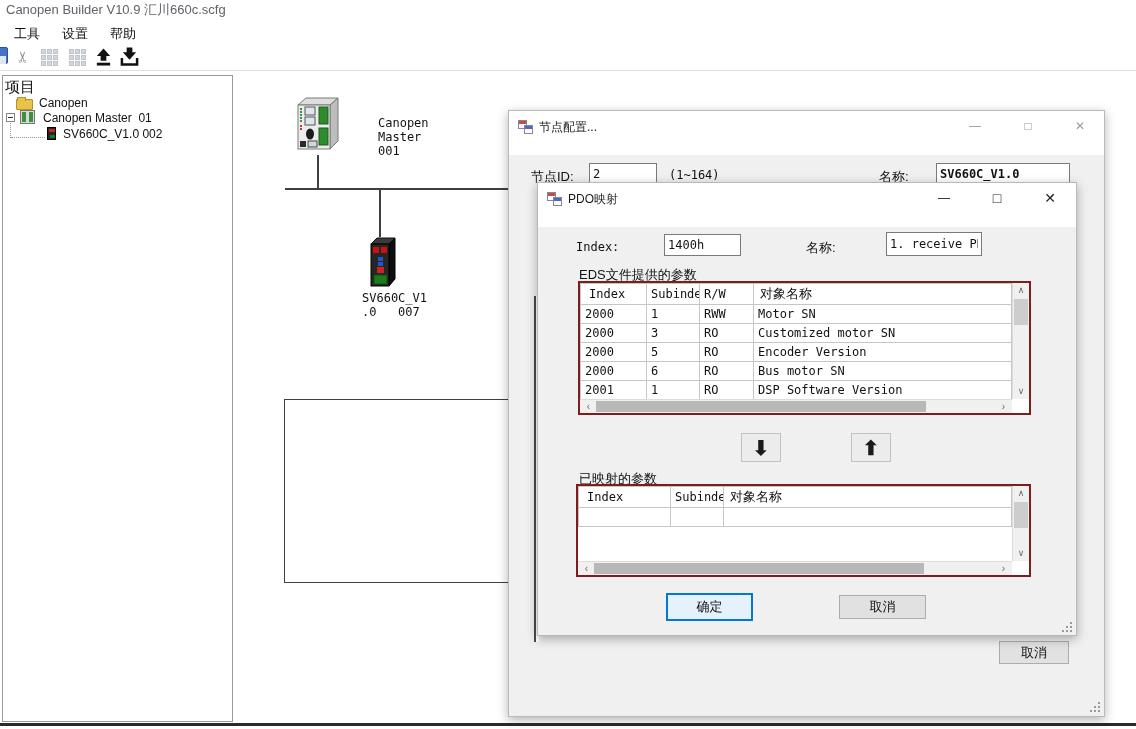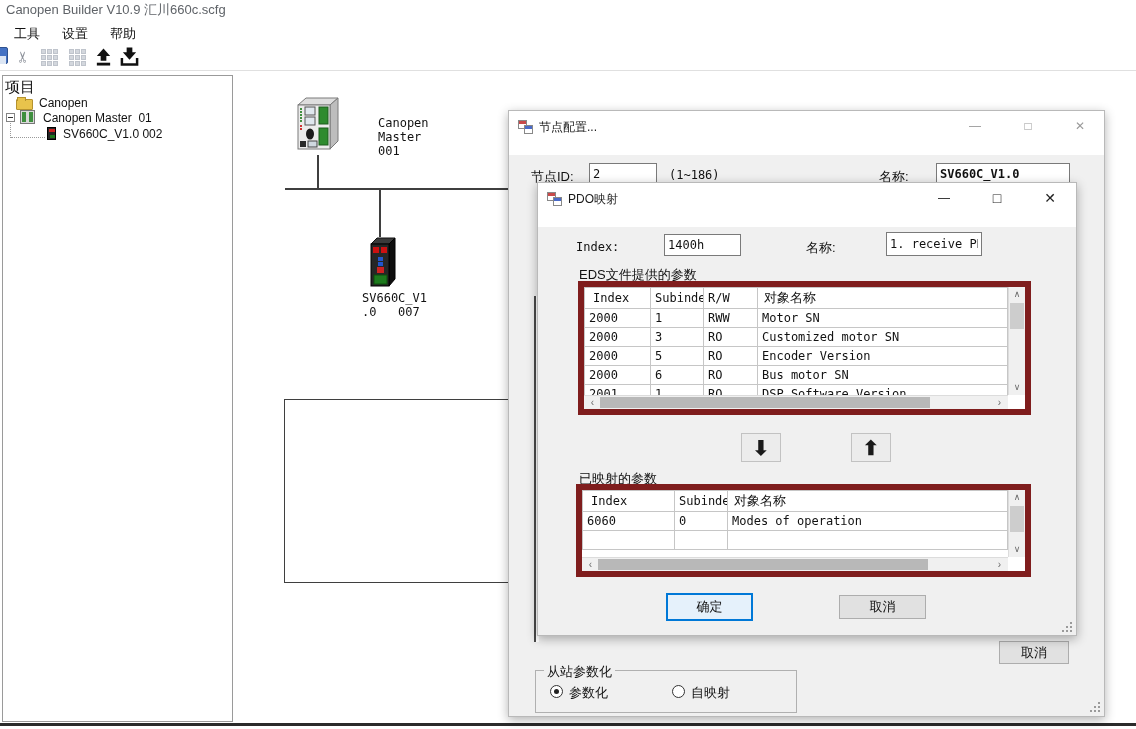--- a/index.html
+++ b/index.html
@@ -53,21 +53,21 @@
   .form-icon { position:absolute; left:9px; top:7px; width:16px; height:16px; }
   .fi-a { position:absolute; left:0; top:2px; width:9px; height:9px; background:#fff; border:1px solid #888; }
   .fi-a::before { content:""; position:absolute; left:0; top:0; width:7px; height:3px; background:#c84a4a; }
   .fi-b { position:absolute; left:6px; top:7px; width:9px; height:9px; background:#fff; border:1px solid #888; }
   .fi-b::before { content:""; position:absolute; left:0; top:0; width:7px; height:3px; background:#4a6ac8; }
 
   .field-label { position:absolute; font-size:13px; color:#111; }
   .text-input { position:absolute; border:1px solid #7a7a7a; background:#fff; font-family:"DejaVu Sans Mono", monospace; font-size:12px; padding:2px 3px; color:#111; }
 
   
-  .listview { position:absolute; background:#fff; border:6px solid #7f1d1d; }
+  .listview { position:absolute; background:#fff; border:2px solid #7f1d1d; }
   .grid { position:absolute; left:0; top:0; border-collapse:collapse; table-layout:fixed; width:calc(100% - 17px); }
   .grid th, .grid td { border:1px solid #c6c6c6; font-family:"DejaVu Sans Mono", monospace; font-size:12px; font-weight:normal; text-align:left; padding:1px 4px; height:19px; overflow:hidden; white-space:nowrap; color:#111; }
   .grid th { height:21px; padding-left:8px; }
   .grid th.cjk { font-family:"Liberation Sans", sans-serif; font-size:13px; padding-left:6px; }
   .vscroll { position:absolute; top:0; right:0; width:17px; bottom:14px; background:#f0f0f0; border-left:1px solid #dcdcdc; }
   .vs-arrow { position:absolute; left:0; width:16px; height:15px; color:#6a6a6a; font-size:9px; text-align:center; line-height:15px; }
   .vs-thumb { position:absolute; left:1px; top:16px; width:14px; height:26px; background:#cdcdcd; }
   .hscroll { position:absolute; left:0; bottom:0; right:17px; height:14px; background:#f0f0f0; border-top:1px solid #dcdcdc; }
   .hs-arrow { position:absolute; top:0; width:15px; height:13px; color:#6a6a6a; font-size:10px; text-align:center; line-height:13px; }
   .hs-thumb { position:absolute; left:16px; top:1px; height:11px; background:#b8b8b8; }
@@ -209,37 +209,30 @@
         <span class="fi-a"></span>
         <span class="fi-b"></span>
       </span>
     <span class="dlg-title">节点配置...</span>
     <span class="win-ctrl ctrl-gray" style="left:445px">—</span>
     <span class="win-ctrl ctrl-gray" style="left:498px">□</span>
     <span class="win-ctrl ctrl-gray" style="left:550px">✕</span>
   </div>
   <span class="field-label" style="left:22px; top:57px">节点ID:</span>
   <input class="text-input" style="left: 80px; top: 52px; width: 68px; height: 22px;" value="2">
-  <span class="field-label mono" style="left:160px; top:57px; font-size:12px">(1~186)</span>
+  <span class="field-label mono" style="left:160px; top:57px; font-size:12px">(1~164)</span>
   <span class="field-label" style="left:370px; top:57px">名称:</span>
   <input class="text-input" style="left: 427px; top: 52px; width: 134px; height: 22px; font-weight: bold;" value="SV660C_V1.0">
 
   <div class="abs" style="left:25px; top:185px; width:5px; height:346px; background:#fff; border-left:2px solid #4a4a4a"></div>
 
   <div class="btn" style="left:490px; top:530px; width:70px; height:23px">
       <span>取消</span>
     </div>
 
-  <div class="groupbox" style="left:26px; top:559px; width:262px; height:43px">
-    <span class="groupbox-label">从站参数化</span>
-    <span class="radio sel" style="left:14px; top:14px"></span>
-    <span class="radio-label" style="left:33px; top:13px">参数化</span>
-    <span class="radio" style="left:136px; top:14px"></span>
-    <span class="radio-label" style="left:155px; top:13px">自映射</span>
-  </div>
   <div class="grip" style="right:4px; bottom:4px">
     <i style="right:0;bottom:0"></i>
       <i style="right:4px;bottom:0"></i>
       <i style="right:8px;bottom:0"></i>
       <i style="right:0;bottom:4px"></i>
       <i style="right:4px;bottom:4px"></i>
       <i style="right:0;bottom:8px"></i>
   </div>
 </div>
 
@@ -341,25 +334,20 @@
         </colgroup>
       <thead>
         <tr>
           <th>Index</th>
           <th style="padding-left:4px">Subinde</th>
           <th class="cjk">对象名称</th>
         </tr>
       </thead>
       <tbody id="mapped-tbody">
           <tr>
-            <td>6060</td>
-            <td>0</td>
-            <td>Modes of operation</td>
-          </tr>
-          <tr>
             <td>&nbsp;</td>
             <td>&nbsp;</td>
             <td>&nbsp;</td>
           </tr>
         </tbody>
     </table>
     <div class="vscroll">
       <span class="vs-arrow" style="top:0">∧</span>
       <span class="vs-thumb"></span>
       <span class="vs-arrow" style="bottom:0">∨</span>

